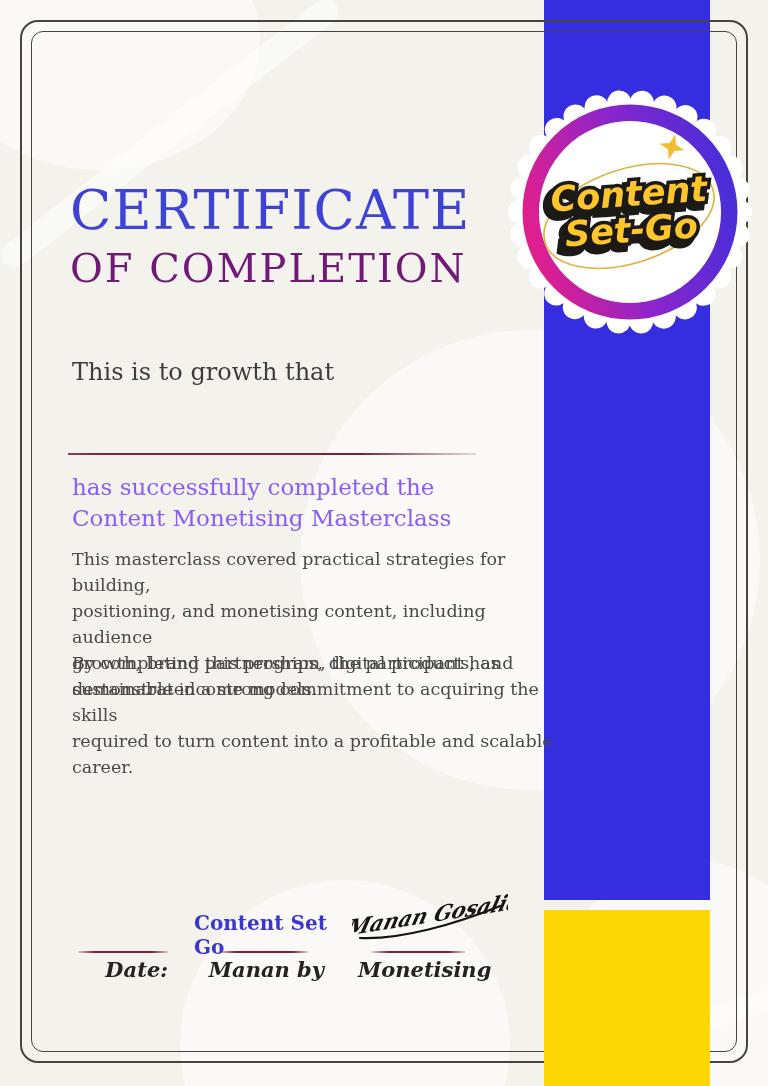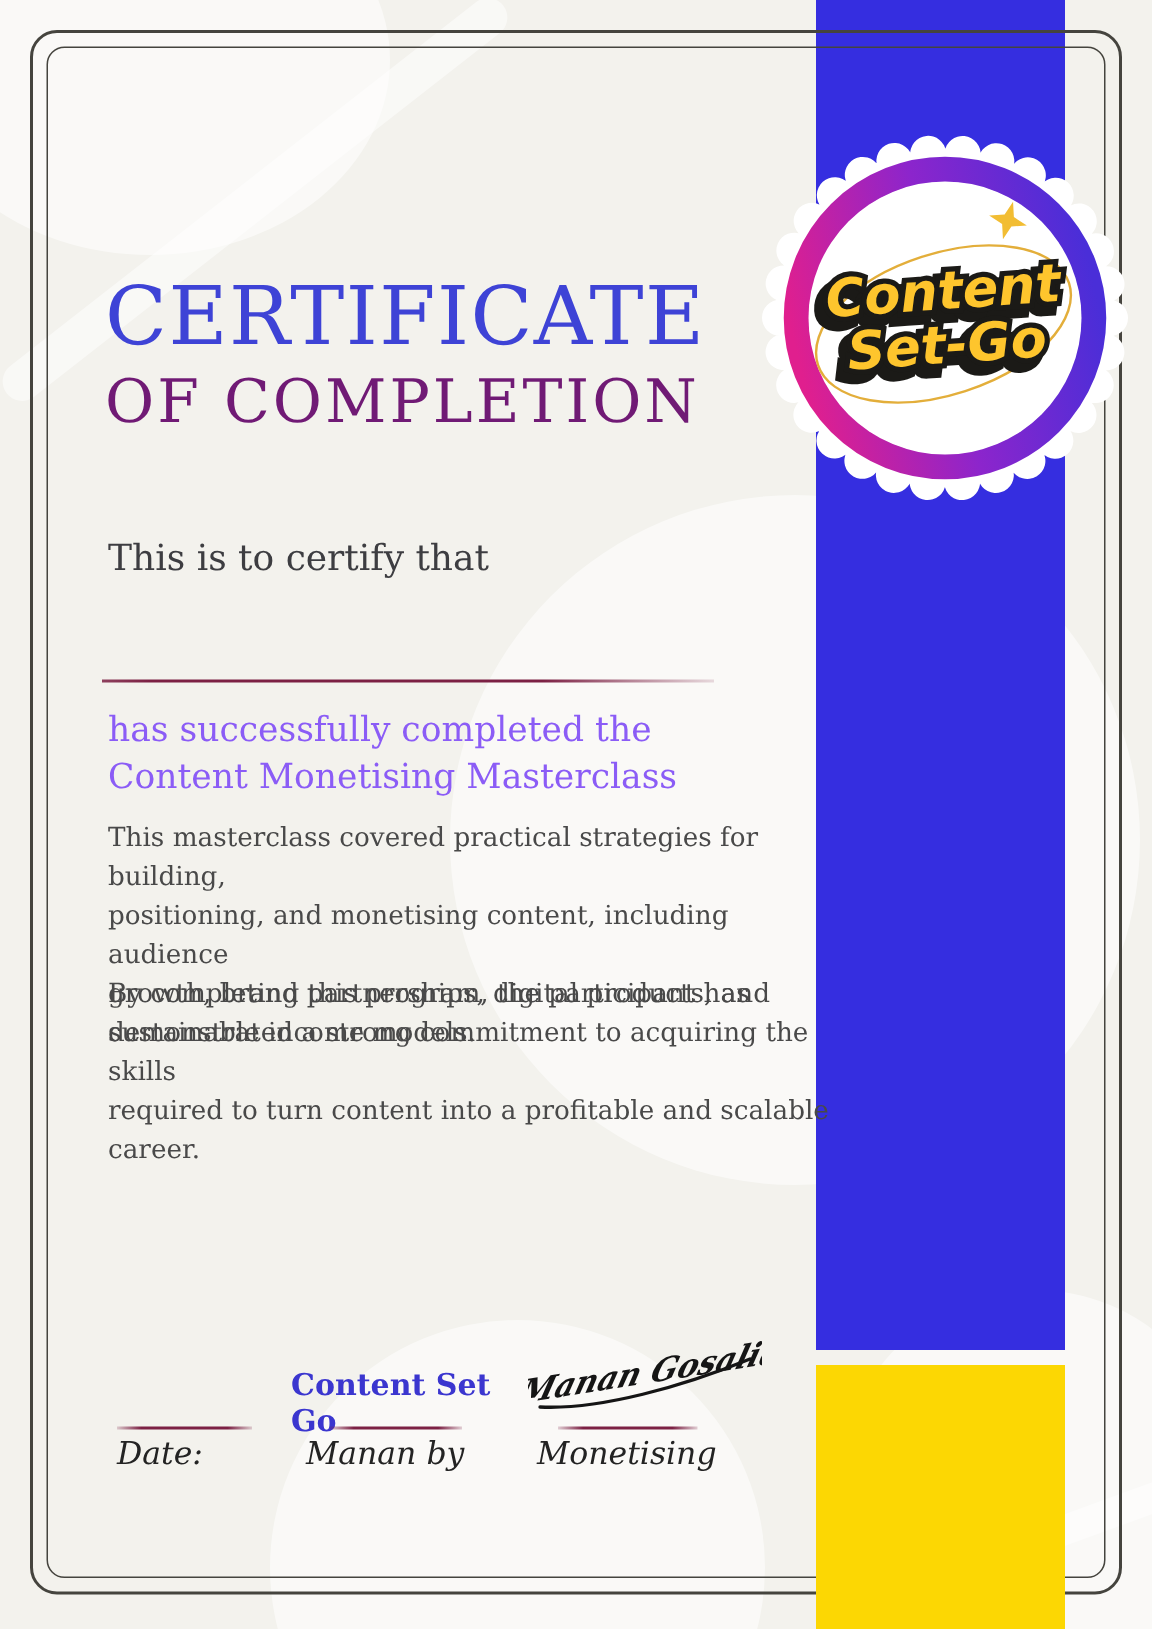--- a/index.html
+++ b/index.html
@@ -36,21 +36,21 @@
     background:linear-gradient(90deg,rgba(124,33,68,.85) 0%,#7c2144 8%,#7c2144 72%,rgba(124,33,68,.55) 86%,rgba(124,33,68,.15) 100%);}
   .subtitle{left:72px;top:472px;font-size:23px;line-height:31px;color:#8b5cf6;white-space:pre-line;}
   .para{left:72px;top:546px;width:486px;font-size:17.5px;line-height:26px;color:#494949;white-space:pre-line;}
   .para.p2{top:650px;}
 
   .footer-line{height:2px;top:951px;
     background:linear-gradient(90deg,rgba(124,33,68,.2) 0%,#7c2144 18%,#7c2144 82%,rgba(124,33,68,.2) 100%);}
   .fl-date{left:78px;width:90px;}
   .fl-issued{left:220px;width:88px;}
   .fl-sig{left:372px;width:93px;}
-  .footer-label{top:957px;font-size:21px;font-style:italic;font-weight:normal;color:#232323;text-align:left;}
+  .footer-label{top:957px;font-size:21px;font-style:italic;font-weight:bold;color:#232323;text-align:right;}
   .lab-date{left:78px;width:90px;}
   .lab-issued{left:204px;width:120px;}
   .lab-sig{left:358px;width:122px;}
   .issuer-name{left:194px;width:140px;top:911px;font-size:20px;font-weight:bold;color:#3b36cf;text-align:left;
     font-family:"DejaVu Serif","Liberation Serif",serif;}
   .signature-wrap{left:352px;top:884px;width:156px;height:66px;}
 </style>
 </head>
 <body>
 
@@ -95,21 +95,21 @@
         <text x="123" y="163" fill="#1b1a17" stroke="#1b1a17" stroke-width="9">Set-Go</text>
         <text x="128" y="122" fill="#fec52d" stroke="#1b1a17" stroke-width="7" paint-order="stroke">Content</text>
         <text x="128" y="158" fill="#fec52d" stroke="#1b1a17" stroke-width="7" paint-order="stroke">Set-Go</text>
       </g>
     </svg>
   </div>
 
   <div class="content title1">CERTIFICATE</div>
   <div class="content title2">OF COMPLETION</div>
 
-  <div class="content intro">This is to certify that</div>
+  <div class="content intro">This is to growth that</div>
 
   <div class="content name-line" title=""></div>
 
   <div class="content subtitle">has successfully completed the
 Content Monetising Masterclass</div>
 
   <div class="content para">This masterclass covered practical strategies for building,
 positioning, and monetising content, including audience
 growth, brand partnerships, digital products, and
 sustainable income models.</div>

